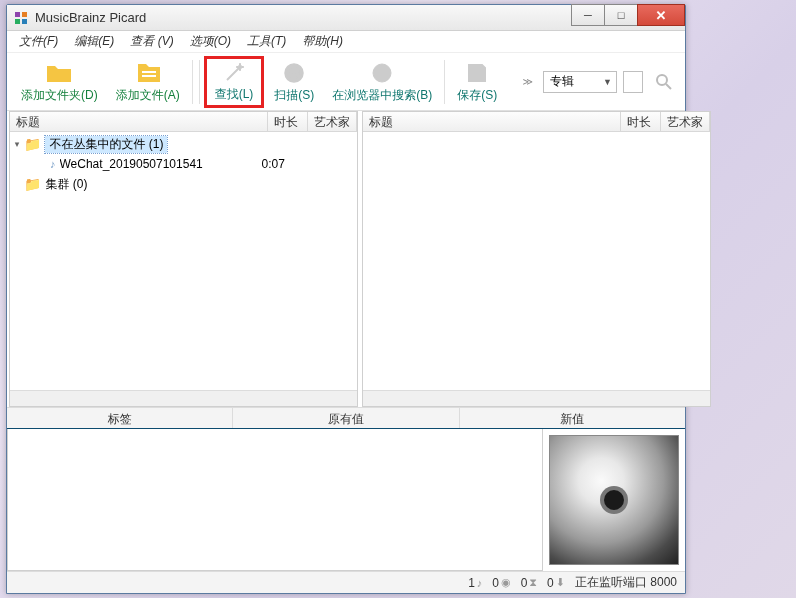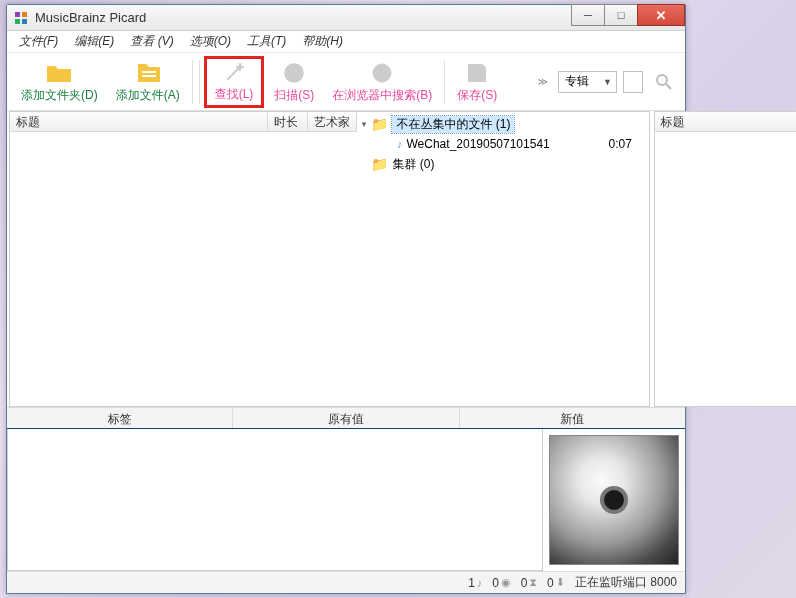--- a/index.html
+++ b/index.html
@@ -10,32 +10,32 @@
 .titlebar .title { flex:1; color:#333; font-size:13px; }
 .winbtns { display:flex; height:22px; position:absolute; right:0; top:-1px; }
 .winbtn { width:34px; height:22px; border:1px solid #888; background:linear-gradient(#f9f9f9,#e5e5e5); display:flex; align-items:center; justify-content:center; font-size:11px; color:#333; margin-left:-1px; cursor:pointer; }
 .winbtn.close { width:48px; background:linear-gradient(#e86a5e,#d44a3a); color:#fff; border-color:#a03020; font-size:13px; font-weight:bold; }
 .menubar { height:22px; background:#fff; display:flex; align-items:center; padding:0 4px; border-bottom:1px solid #eee;font-style:italic; }
 .menuitem { padding:2px 8px; color:#333; cursor:pointer; }
 .toolbar { height:58px; background:#fff; display:flex; align-items:center; padding:4px 6px; border-bottom:1px solid #e0e0e0; gap:2px; }
 .tbtn { display:flex; flex-direction:column; align-items:center; justify-content:center; width:auto; padding:2px 8px; height:52px; color:#555; cursor:pointer; }
 .tbtn .ico { height:28px; display:flex; align-items:center; justify-content:center; }
 .tbtn span.lbl { font-size:12px; color:#15803d; }
-.tbtn.dis span.lbl { color:#ec4899; }
+.tbtn.dis span.lbl { color:#0f766e; }
 .tbtn.dis svg * { stroke:#ccc!important; fill:#ccc!important; }
 .tsep { width:1px; height:44px; background:#e0e0e0; margin:0 2px; }
 .highlight { border:3px solid #e62222; }
 .tool-right { margin-left:auto; display:flex; align-items:center; gap:6px; }
 .chev { color:#888; font-size:10px; padding:0 4px; }
-.select { border:1px solid #bfbfbf; background:#fff; height:22px; display:flex; align-items:center; padding:0 4px 0 6px; gap:14px; cursor:pointer; }
+.select { border:1px solid #bfbfbf; background:#fff; height:22px; display:flex; align-items:center; padding:0 4px 0 6px; gap:29px; cursor:pointer; }
 .select .arr { font-size:9px; color:#555; }
 .search-box { width:20px; height:22px; border:1px solid #bfbfbf; background:#fff; }
 .search-btn { width:30px; height:30px; border:1px solid transparent; display:flex; align-items:center; justify-content:center; cursor:pointer; }
 .panes { flex:1; display:flex; gap:4px; padding:0 2px; min-height:0; }
-.pane { flex:1; border:1px solid #cfcfcf; display:flex; flex-direction:row; background:#fff; min-height:0; }
+.pane { flex:1; border:1px solid #cfcfcf; display:flex; flex-direction:column; background:#fff; min-height:0; }
 .cols { height:20px; background:linear-gradient(#fdfdfd,#efefef); border-bottom:1px solid #d8d8d8; display:flex; }
 .col { border-right:1px solid #d8d8d8; padding:2px 6px; color:#333; overflow:hidden; white-space:nowrap; }
 .tree { flex:1; overflow:auto; padding:2px 0; }
 .row { display:flex; align-items:center; height:20px; }
 .tw { width:14px; text-align:center; color:#666; font-size:9px; cursor:pointer; }
 .folder-ico { color:#e8b437; font-size:14px; margin-right:4px; }
 .file-ico { color:#7aa0c8; font-size:11px; margin-right:4px; }
 .sel { background:#cde8ff; outline:1px dotted #7aa0d0; }
 .hscroll { height:16px; background:#f0f0f0; border-top:1px solid #dcdcdc; }
 .tags { height:22px; display:flex; background:#f4f4f4; border-top:1px solid #dcdcdc; border-bottom:1px solid #0c4a6e; }

